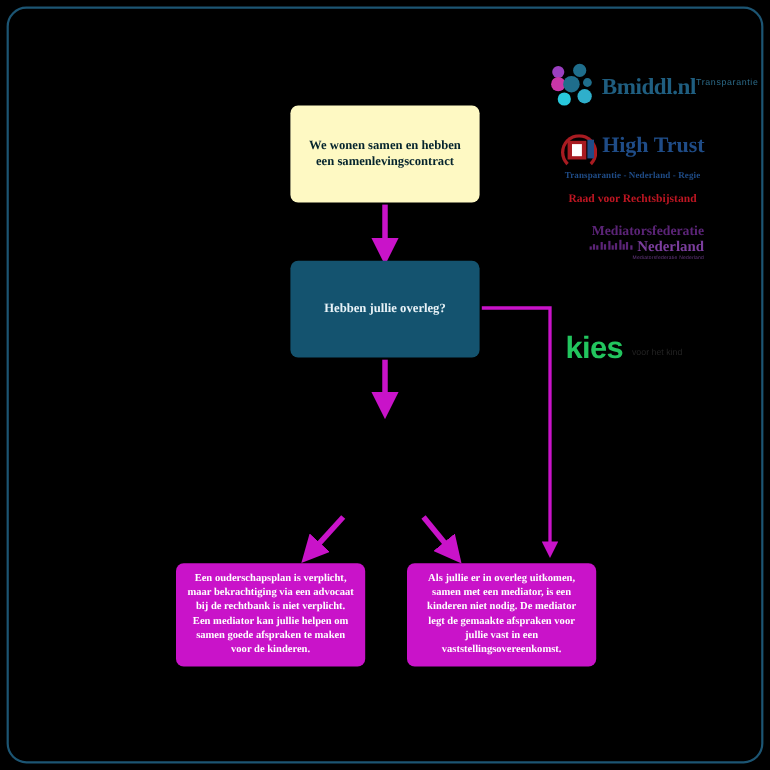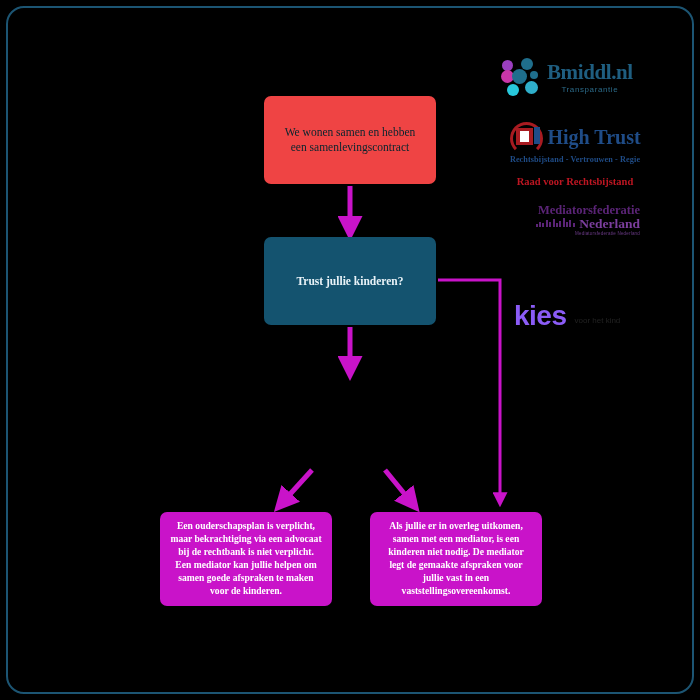--- a/index.html
+++ b/index.html
@@ -38,23 +38,23 @@
     box-sizing: border-box;
     display: flex;
     align-items: center;
     justify-content: center;
     text-align: center;
     border-radius: 7px;
     padding: 8px 12px;
     line-height: 1.28;
   }
   .node-start {
-    background: #ef4444;
+    background: #fef9c3;
     color: #06252e;
-    font-weight: normal;
+    font-weight: bold;
     font-size: 11.5px;
   }
   .node-decision {
     background: #14536F;
     color: #e9f3f8;
     font-weight: bold;
     font-size: 11.5px;
   }
   .node-outcome {
     background: #C913C9;
@@ -95,41 +95,41 @@
     display: block;
     border-radius: 50%;
   }
   .bm-a { width: 13px; height: 13px; background: #C936A8; left: 1px;  top: 13px; }
   .bm-b { width: 12px; height: 12px; background: #28C8DC; left: 7px;  top: 27px; }
   .bm-c { width: 12px; height: 12px; background: #1F6E8C; left: 21px; top: 1px; }
   .bm-d { width: 11px; height: 11px; background: #9B3FC0; left: 2px;  top: 3px; }
   .bm-e { width: 13px; height: 13px; background: #2FAFCB; left: 25px; top: 24px; }
   .bm-f { width: 15px; height: 15px; background: #1F6E8C; left: 12px; top: 12px; border-radius: 50%; }
   .bm-g { width: 8px;  height: 8px;  background: #1F6E8C; left: 30px; top: 14px; }
-  .bmiddl-text { margin-left: 5px; display: flex; flex-direction: column; }
+  .bmiddl-text { margin-left: 5px; display: flex; flex-direction: row; }
   .bmiddl-name {
     font-family: "Liberation Serif", serif;
     font-weight: bold;
     font-size: 21px;
     color: #1F5E80;
     letter-spacing: -0.4px;
     line-height: 1;
   }
   .bmiddl-sub {
     font-family: "Liberation Sans", sans-serif;
     font-size: 8px;
     color: #2b6a88;
     letter-spacing: 0.6px;
     margin-top: 2px;
     text-align: center;
   }
 
   
   #logo-hightrust { left: 504px; top: 122px; width: 142px; height: 62px; align-items: center; }
-  .ht-row { display: flex; align-items: center; }
+  .ht-row { display: flex; align-items: flex-start; }
   .ht-mark { position: relative; width: 34px; height: 30px; flex: 0 0 34px; }
   .ht-mark .ring {
     position: absolute; left: 1px; top: 0px;
     width: 27px; height: 27px;
     border: 3px solid #A81B21;
     border-radius: 50%;
     border-bottom-color: transparent;
   }
   .ht-mark .sq {
     position: absolute; left: 7px; top: 6px;
@@ -230,21 +230,21 @@
     border-width: 5px;
     border-top-color: #F5B57A;
     border-left-color: #F5B57A;
     transform: rotate(-6deg);
   }
   .kies-row { display: flex; align-items: flex-end; margin-top: 1px; }
   .kies-word {
     font-family: "Liberation Sans", sans-serif;
     font-weight: bold;
     font-size: 28px;
-    color: #8b5cf6;
+    color: #22c55e;
     line-height: 0.95;
     letter-spacing: -0.5px;
   }
   .kies-tag {
     font-family: "Liberation Sans", sans-serif;
     font-size: 8px;
     color: #222222;
     margin-left: 8px;
     margin-bottom: 5px;
   }
@@ -269,21 +269,21 @@
 
     <path d="M438,280 L500,280 L500,500" fill="none" stroke="#C913C9" stroke-width="3" marker-end="url(#arrowhead)"></path>
 
     <line x1="312" y1="470" x2="282" y2="503" stroke="#C913C9" stroke-width="5" marker-end="url(#arrowhead)"></line>
 
     <line x1="385" y1="470" x2="412" y2="503" stroke="#C913C9" stroke-width="5" marker-end="url(#arrowhead)"></line>
   </svg>
 
   <div id="box-start" class="node node-start">We wonen samen en hebben een samenlevingscontract</div>
 
-  <div id="box-kids" class="node node-decision">Trust jullie kinderen?</div>
+  <div id="box-kids" class="node node-decision">Hebben jullie overleg?</div>
 
 
   <div id="box-left-out" class="node node-outcome">Een ouderschapsplan is verplicht, maar bekrachtiging via een advocaat bij de rechtbank is niet verplicht. Een mediator kan jullie helpen om samen goede afspraken te maken voor de kinderen.</div>
 
   <div id="box-right-out" class="node node-outcome">Als jullie er in overleg uitkomen, samen met een mediator, is een kinderen niet nodig. De mediator legt de gemaakte afspraken voor jullie vast in een vaststellingsovereenkomst.</div>
 
   <div id="logo-bmiddl" class="logo">
     <div class="bmiddl-mark">
       <i class="bm-d"></i>
       <i class="bm-c"></i>
@@ -302,21 +302,21 @@
   <div id="logo-hightrust" class="logo">
     <div class="ht-row">
       <span class="ht-mark">
         <span class="ring"></span>
         <span class="sq"></span>
         <span class="sq2"></span>
         <span class="dot"></span>
       </span>
       <span class="ht-name">High Trust</span>
     </div>
-    <span class="ht-sub1">Rechtsbijstand - Vertrouwen - Regie</span>
+    <span class="ht-sub1">Transparantie - Nederland - Regie</span>
     <span class="ht-sub2">Raad voor Rechtsbijstand</span>
   </div>
 
   <div id="logo-mfn" class="logo">
     <span class="mfn-line1">Mediatorsfederatie</span>
     <span class="mfn-row2">
       <span class="mfn-bars">
         <span style="height:3px"></span>
           <span style="height:5px"></span>
           <span style="height:4px"></span>

